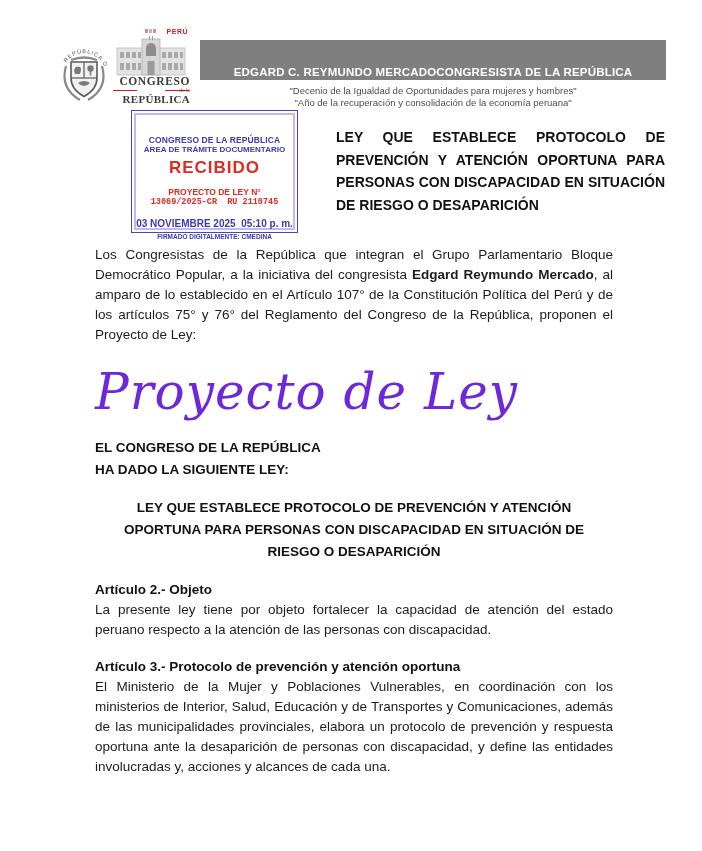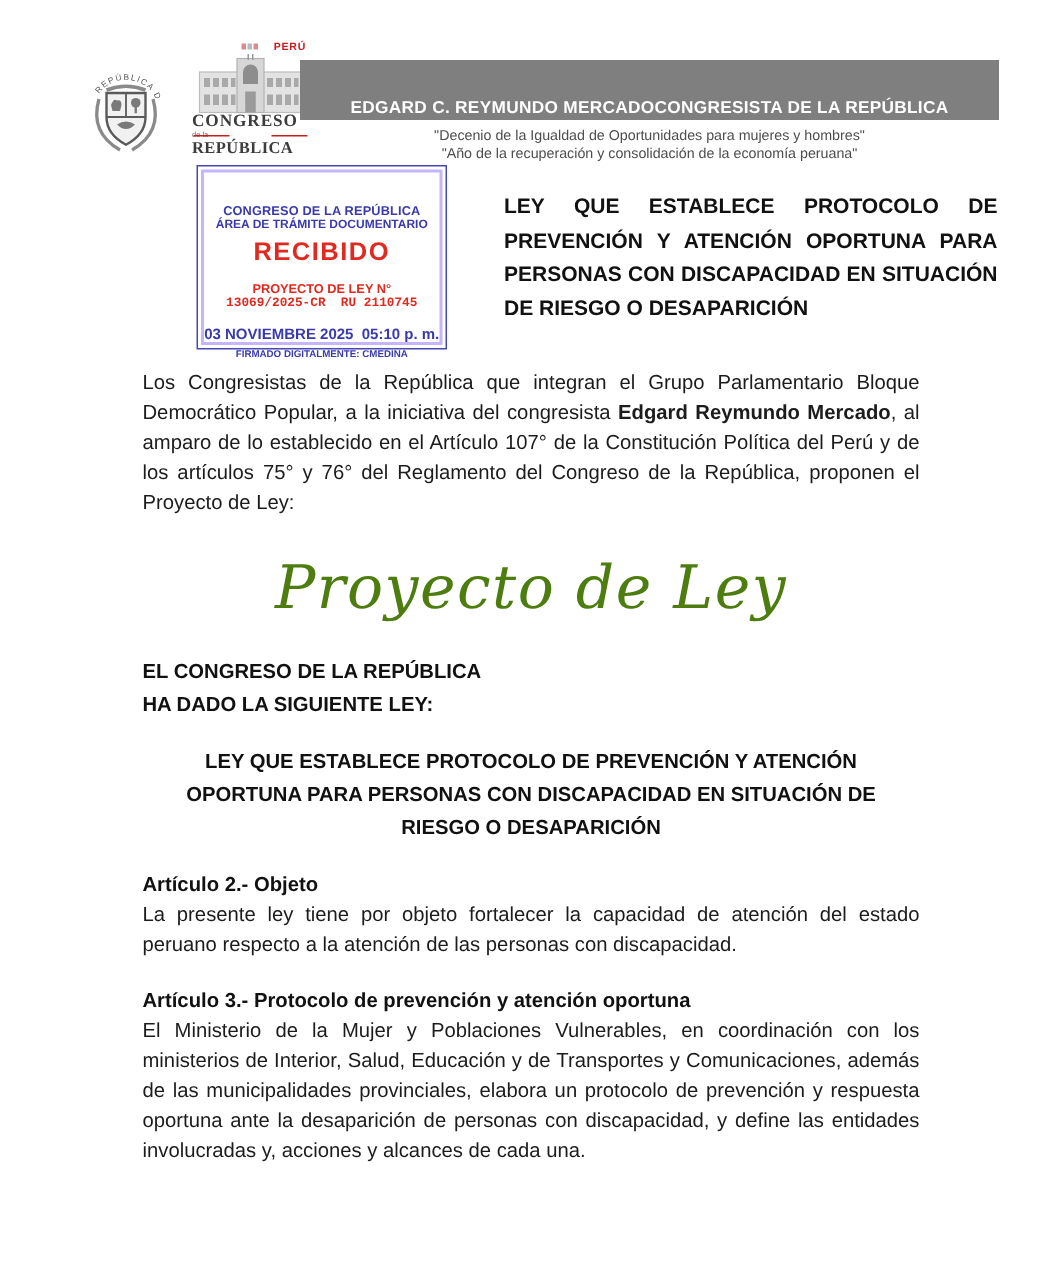--- a/index.html
+++ b/index.html
@@ -4,21 +4,21 @@
 <style>
   html,body{margin:0;padding:0;}
   body{
     width:702px;height:851px;background:#ffffff;position:relative;overflow:hidden;
     font-family:"Liberation Sans", sans-serif;color:#1c1c1c;
     -webkit-font-smoothing:antialiased;
   }
   
   .header{position:absolute;left:0;top:0;width:702px;height:245px;}
   .coat-of-arms{position:absolute;left:56px;top:36px;width:56px;height:72px;}
-  .congress-logo{position:absolute;left:128px;top:28px;width:78px;height:86px;text-align:left;}
+  .congress-logo{position:absolute;left:112px;top:28px;width:78px;height:86px;text-align:right;}
   .congress-logo .peru-tag{position:absolute;right:2px;top:0;font-size:7px;font-weight:bold;color:#c81e1e;letter-spacing:.5px;}
   .congress-logo .flag-dots{position:absolute;right:34px;top:1px;display:flex;gap:1px;}
   .flag-dots i{width:3px;height:4px;background:#b9b9b9;display:block;}
   .flag-dots i.r{background:#d98c8c;}
   .congress-logo svg{display:block;margin:8px auto 0;}
   .congress-logo .t1{font-family:"Liberation Serif", serif;font-size:11.5px;font-weight:bold;color:#3c3c3c;letter-spacing:.6px;line-height:11px;}
   .congress-logo .t2{font-size:5px;color:#6b6b6b;line-height:6px;position:relative;}
   .congress-logo .t2:before,.congress-logo .t2:after{content:"";position:absolute;top:3px;width:24px;height:1px;background:#c81e1e;}
   .congress-logo .t2:before{left:1px;} .congress-logo .t2:after{right:1px;}
   .congress-logo .t3{font-family:"Liberation Serif", serif;font-size:11px;font-weight:bold;color:#3c3c3c;letter-spacing:.3px;line-height:12px;}
@@ -54,23 +54,23 @@
 
   .head-title{
     position:absolute;left:336px;top:126px;width:329px;
     font-size:14px;font-weight:bold;line-height:22.5px;text-align:justify;color:#111;
   }
 
   
   .content{position:absolute;left:95px;top:245px;width:518px;}
   .intro{font-size:13.5px;line-height:20px;text-align:justify;margin:0;}
   .script-title{
-    margin:16px 0 14px;text-align:center;
+    margin:16px 0 14px;text-align:left;
     font-family:"DejaVu Serif", serif;font-style:italic;font-weight:500;
-    font-size:40px;line-height:62px;color:#4d7c0f;letter-spacing:1px;
+    font-size:50px;line-height:62px;color:#6d28d9;letter-spacing:1px;
   }
   .enactment{font-size:13.5px;font-weight:bold;line-height:22px;color:#111;}
   .law-title{
     margin-top:16px;text-align:center;font-size:13.5px;font-weight:bold;line-height:22px;color:#111;
     padding:0 2px;
   }
   .article{margin-top:17px;}
   .article h3{margin:0;font-size:13.5px;font-weight:bold;line-height:20px;color:#111;}
   .article p{margin:0;font-size:13.5px;line-height:20px;text-align:justify;}
 </style>

